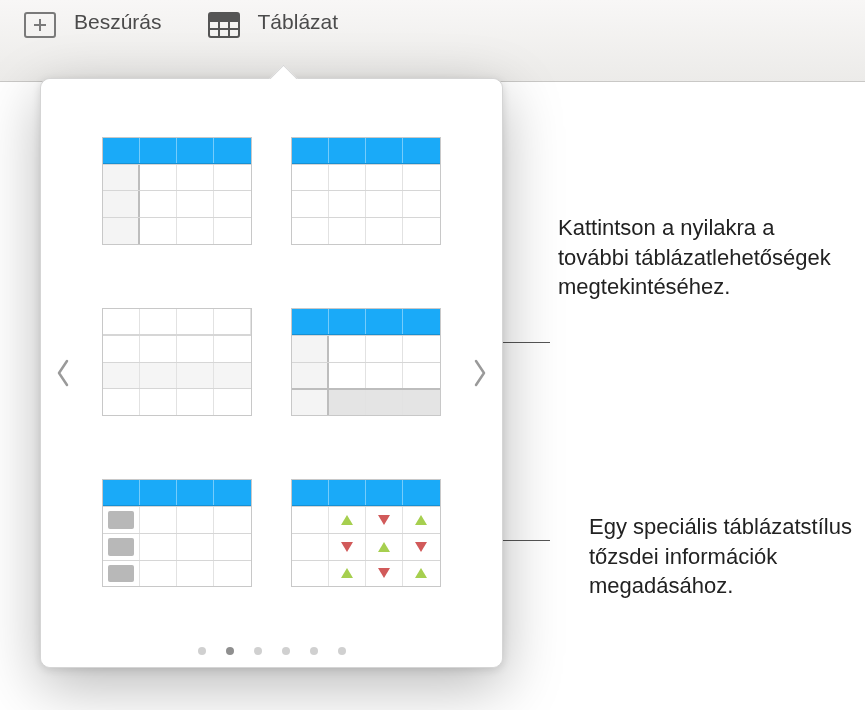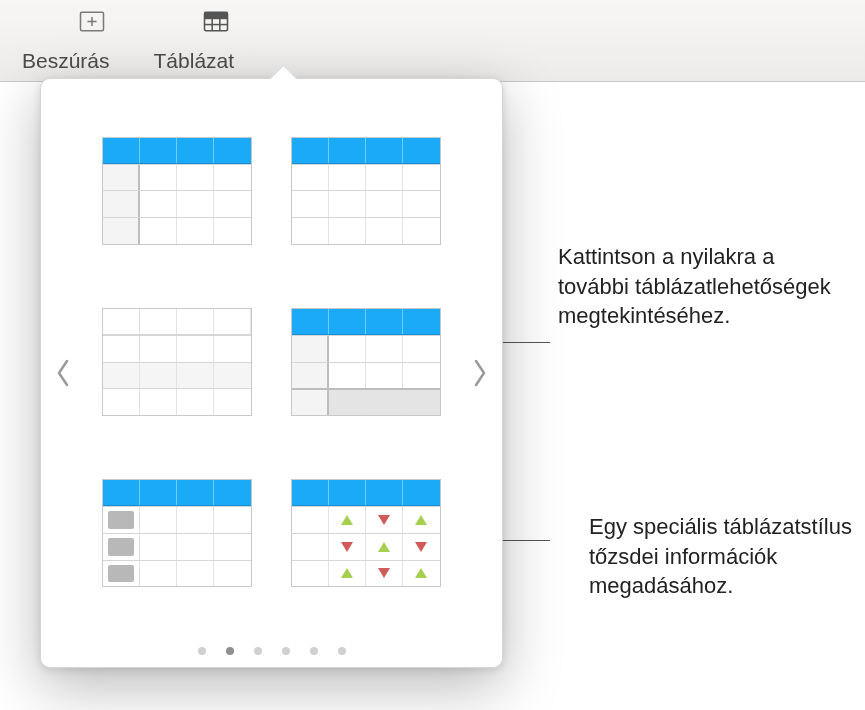--- a/index.html
+++ b/index.html
@@ -13,22 +13,22 @@
     .toolbar {
       display: flex;
       background: linear-gradient(#f8f7f6, #ecebe9);
       border-bottom: 1px solid #c9c8c6;
       height: 82px;
       padding: 6px 0 0 0;
       position: relative;
     }
     .tool {
       display: flex;
-      flex-direction: column;
-      align-items: flex-end;
+      flex-direction: row;
+      align-items: flex-start;
       justify-content: center;
       padding: 4px 22px 8px 22px;
       color: #555;
       cursor: pointer;
       font-size: 21px;
       gap: 16px;
     }
     .tool svg { width: 36px; height: 30px; }
     .tool .lbl { font-size: 21px; color: #4b4b4b; }
     .tool.active { color: #3a3a3a; }
@@ -421,16 +421,16 @@
       <div class="dot active"></div>
       <div class="dot"></div>
       <div class="dot"></div>
       <div class="dot"></div>
       <div class="dot"></div>
     </div>
   </div>
 </div>
 
 <div class="lead" style="top:342px; left:496px; width:54px;"></div>
-<div class="anno" style="top:242px; left:558px;">Kattintson a nyilakra a további táblázatlehetőségek megtekintéséhez.</div>
+<div class="anno" style="top:213px; left:558px;">Kattintson a nyilakra a további táblázatlehetőségek megtekintéséhez.</div>
 
 <div class="lead" style="top:540px; left:450px; width:100px;"></div>
 <div class="anno" style="top:512px; left:589px;">Egy speciális táblázatstílus tőzsdei információk megadásához.</div>
 
 </body></html>

